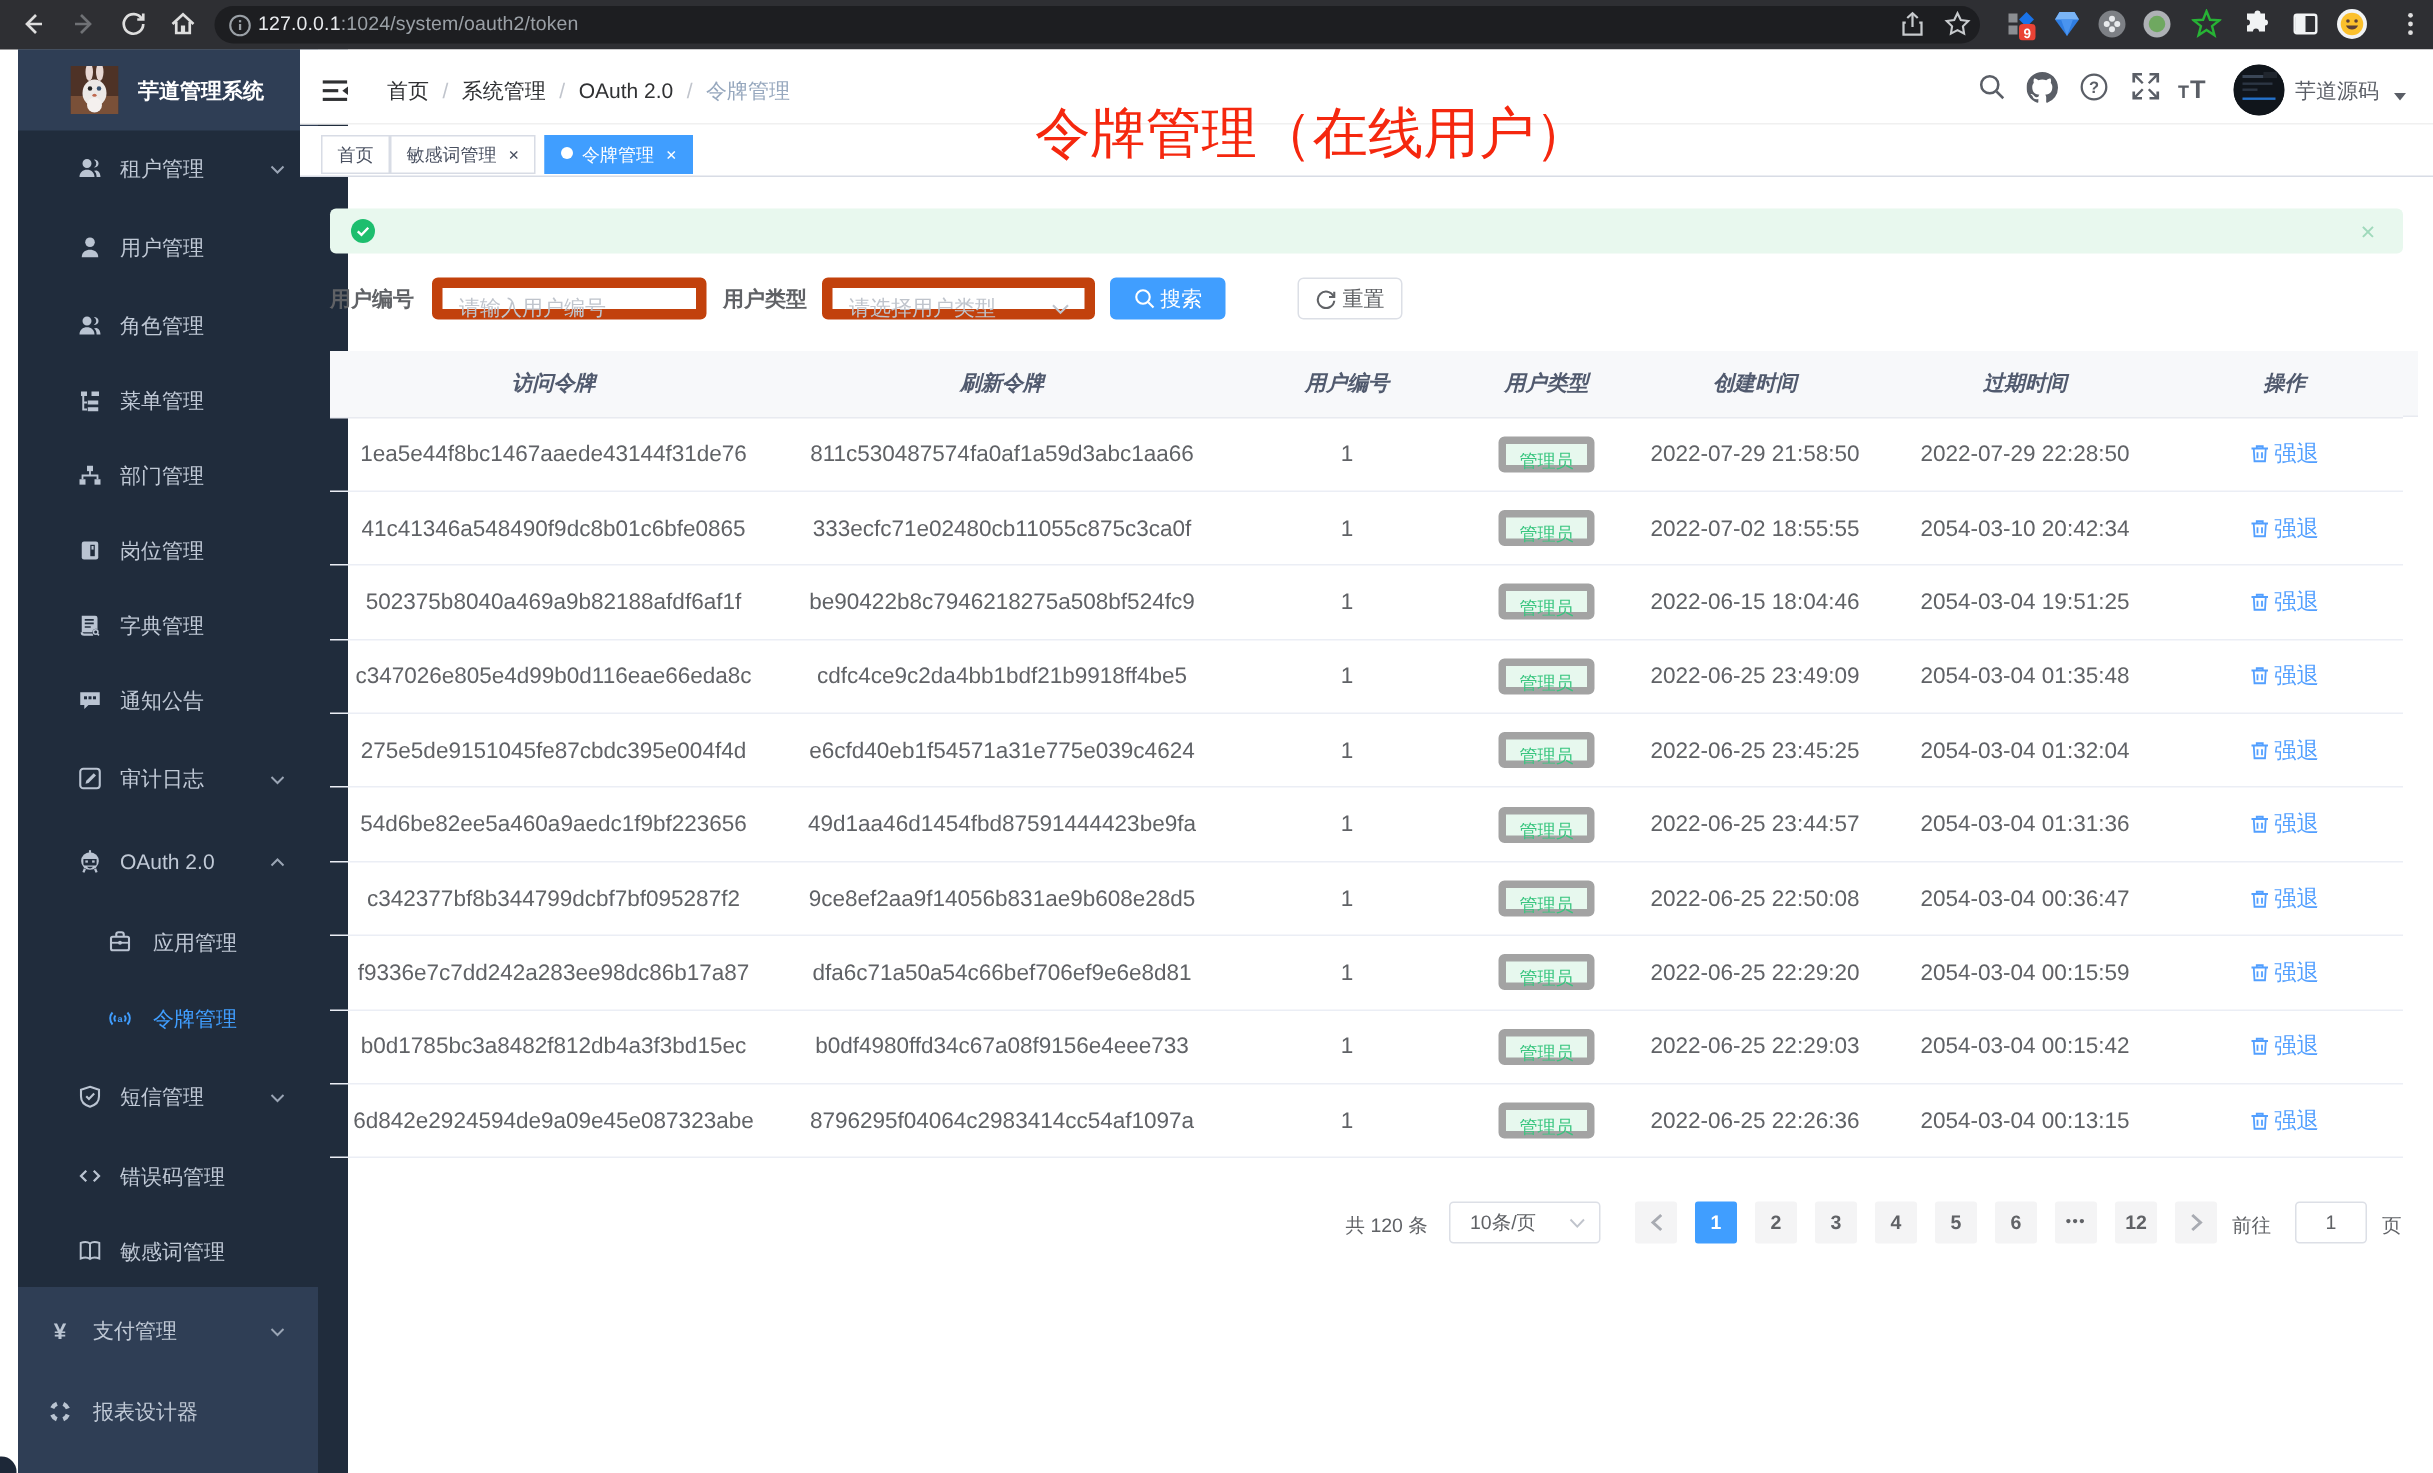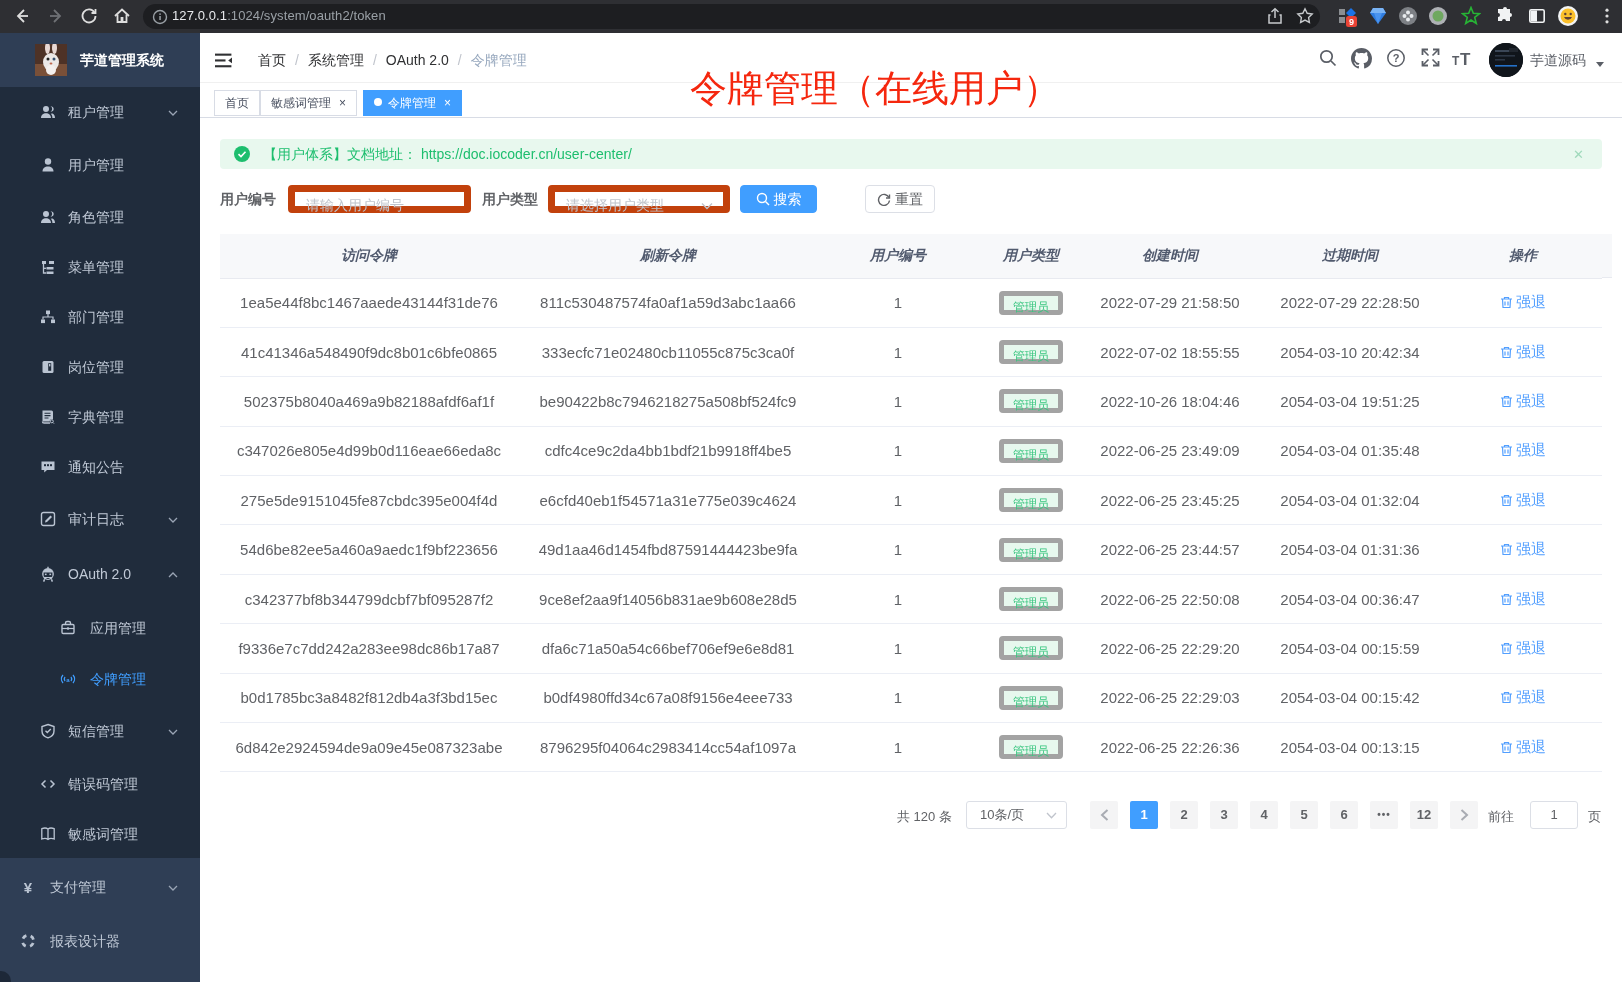--- a/index.html
+++ b/index.html
@@ -10,21 +10,21 @@
 
 
 #chrome { position:absolute; left:0; top:0; width:1622px; height:33px; background:#2e2f33;text-align:right; }
 #chrome svg { display:block; }
 .chrome-ic { position:absolute; top:6px; }
 #urlpill { position:absolute; left:143px; top:4px; width:1177px; height:25px; border-radius:13px; background:#1d1e21; }
 #urltext { position:absolute; left:172px; top:8px; font-size:13px; color:#e8eaed; letter-spacing:0.1px; }
 #urltext span { color:#9aa0a6; }
 
 
-#sidebar { position:absolute; left:0; top:33px; width:200px; height:949px; background:#202c3c; }
+#sidebar { position:absolute; left:12px; top:33px; width:220px; height:949px; background:#202c3c; }
 #logo { position:absolute; left:0; top:0; width:200px; height:54px; background:#2f3e55; }
 #logo .avatar { position:absolute; left:35px; top:11px; width:32px; height:32px; }
 #logo .title { position:absolute; left:80px; top:19px; color:#fff; font-weight:bold; font-size:14px; }
 #sidebottom { position:absolute; left:0; top:825px; width:200px; height:124px; background:#2f3e55; }
 .mi { position:absolute; left:0; width:200px; height:50px; color:#c0c9d6; font-size:14px; }
 .mi .txt { position:absolute; top:17px; }
 .mi .ic { position:absolute; top:17px; width:16px; height:16px; }
 .mi .arrow { position:absolute; right:22px; top:21px; width:10px; height:10px; }
 
 
@@ -375,21 +375,20 @@
   <div class="tab" style="left:260px">敏感词管理<span class="x">×</span></div>
   <div class="tab on" style="left:363px"><span class="dot"></span>令牌管理<span class="x">×</span></div>
 
   <div id="annot">令牌管理（在线用户）</div>
 
   <div id="alert">
     <svg class="chk" width="16" height="16" viewBox="0 0 16 16">
         <circle cx="8" cy="8" r="8" fill="#1dbe6e"></circle>
         <path d="M4.5 8.2 L7 10.6 L11.5 5.8" stroke="#fff" stroke-width="1.6" fill="none"></path>
       </svg>
-    <span class="al-txt">【用户体系】文档地址：&nbsp;https://doc.iocoder.cn/user-center/</span>
     <span class="al-x">✕</span>
   </div>
 
   <div class="flabel" style="left:220px">用户编号</div>
   <div class="finput" style="left:288px;width:183px;">请输入用户编号</div>
   <div class="flabel" style="left:482px">用户类型</div>
   <div class="finput" style="left:548px;width:182px;">请选择用户类型
     <svg style="position:absolute;right:10px;top:10px" width="12" height="8" viewBox="0 0 12 8">
         <path d="M1 1.5 L6 6.5 L11 1.5" stroke="#c0c4cc" stroke-width="1.4" fill="none"></path>
       </svg>
@@ -447,21 +446,21 @@
           <td><span class="kick"><svg width="13" height="13" viewBox="0 0 13 13">
                 <path d="M1 3 h11 M4.5 3 V1.5 h4 V3 M2.5 3 l.5 8.5 h7 l.5-8.5" stroke="#529fff" stroke-width="1.2" fill="none"></path>
                 <path d="M5 5.5 v4 M8 5.5 v4" stroke="#529fff" stroke-width="1.2"></path>
               </svg>强退</span></td>
         </tr>
         <tr>
           <td>502375b8040a469a9b82188afdf6af1f</td>
           <td>be90422b8c7946218275a508bf524fc9</td>
           <td>1</td>
           <td><span class="tag">管理员</span></td>
-          <td>2022-10-26 18:04:46</td>
+          <td>2022-06-15 18:04:46</td>
           <td>2054-03-04 19:51:25</td>
           <td><span class="kick"><svg width="13" height="13" viewBox="0 0 13 13">
                 <path d="M1 3 h11 M4.5 3 V1.5 h4 V3 M2.5 3 l.5 8.5 h7 l.5-8.5" stroke="#529fff" stroke-width="1.2" fill="none"></path>
                 <path d="M5 5.5 v4 M8 5.5 v4" stroke="#529fff" stroke-width="1.2"></path>
               </svg>强退</span></td>
         </tr>
         <tr>
           <td>c347026e805e4d99b0d116eae66eda8c</td>
           <td>cdfc4ce9c2da4bb1bdf21b9918ff4be5</td>
           <td>1</td>

